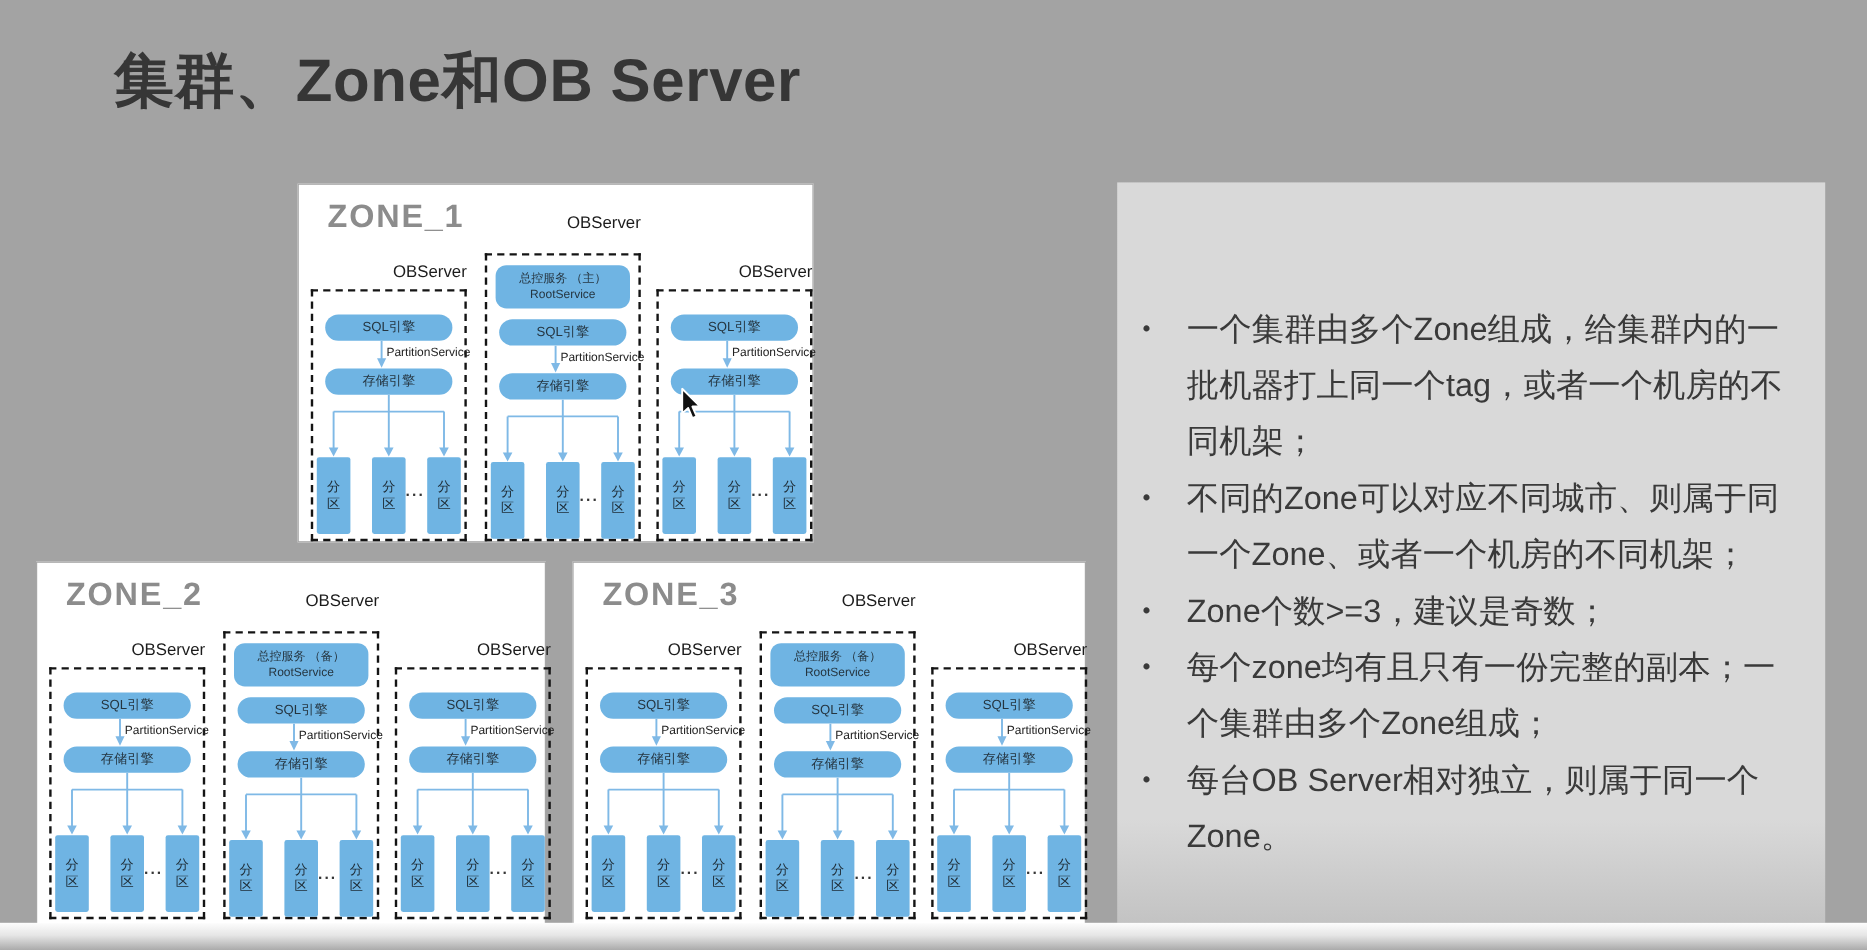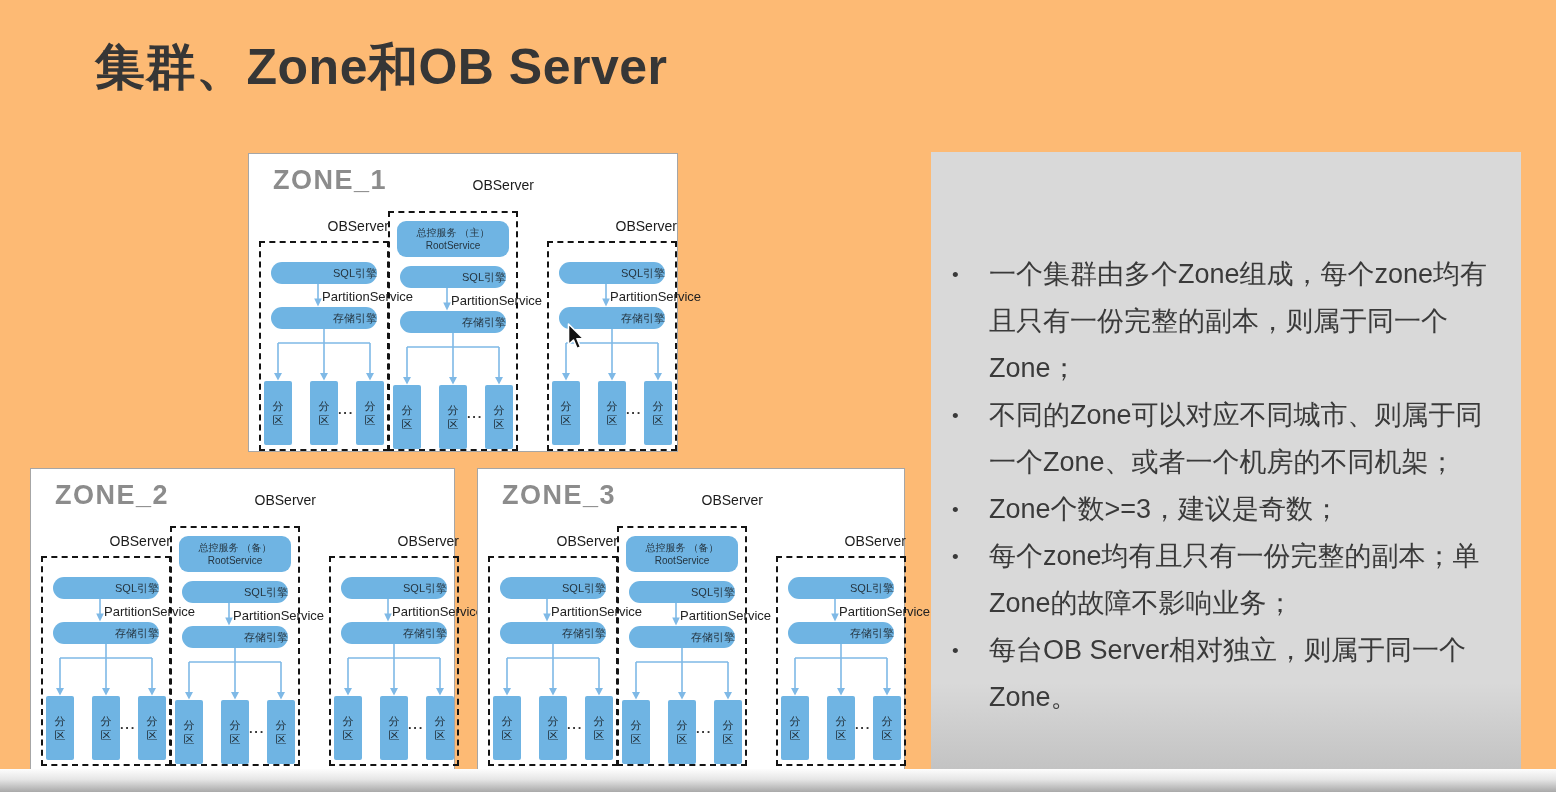--- a/index.html
+++ b/index.html
@@ -1,53 +1,53 @@
 <!DOCTYPE html>
 <html><head>
 <meta charset="utf-8">
 <style>
   * { margin:0; padding:0; box-sizing:border-box; }
   html,body { width:1556px; height:792px; background:#fff; overflow:hidden;
     font-family:"Liberation Sans","DejaVu Sans",sans-serif; }
-  .stage { position:relative; width:1556px; height:792px; background:#fdba74; }
+  .stage { position:relative; width:1556px; height:792px; background:#a3a3a3; }
 
   
   .slide-title { position:absolute; left:95px; top:34px; font-size:50px; font-weight:800;
     color:#363636; letter-spacing:.5px; white-space:nowrap; }
 
   
   .zone { position:absolute; background:#fff; border:1px solid #a6a6a6; }
   .zone-title { position:absolute; left:24px; top:11px; font-size:27px; font-weight:bold;
     color:#8c8c8c; letter-spacing:1.5px; }
   .obs-label { position:absolute; width:130px; text-align:right; font-size:14px;
     color:#1c1c1c; font-weight:500; white-space:nowrap; }
   .obs-mid  { left:155px; top:23px; }
   .obs-left { left:10px;  top:64px; }
   .obs-right{ left:298px; top:64px; }
 
   
   .server { position:absolute; border:2px dashed #141414; display:flex; flex-direction:column;
     align-items:center; }
   .pos-l { left:10px;  top:87px; width:130px; height:210px; }
-  .pos-m { left:139px; top:57px; width:130px; height:240px; }
+  .pos-m { left:155px; top:57px; width:130px; height:240px; }
   .pos-r { left:298px; top:87px; width:130px; height:210px; }
   .side > .pill:first-child { margin-top:19px; }
 
   .root-box { margin-top:8px; margin-bottom:9px; width:112px; height:36px; border-radius:9px;
     background:#6fb4e3; display:flex; flex-direction:column; align-items:center;
     justify-content:center; font-size:10px; line-height:13px; color:#253540; }
 
   .pill { width:106px; height:22px; border-radius:11px; background:#6fb4e3; font-size:11px;
-    line-height:22px; text-align:right; color:#253540; }
+    line-height:22px; text-align:center; color:#253540; }
 
   .ps-row { position:relative; width:118px; height:23px; }
   .ps-arrow { position:absolute; left:50%; margin-left:-11px; top:0; width:10px; height:23px; }
   .ps-arrow line { stroke:#7fb9e6; stroke-width:1.6; }
   .ps-arrow path { fill:#7fb9e6; }
-  .ps-text { position:absolute; left:57px; top:5px; font-size:13px; color:#222;
+  .ps-text { position:absolute; left:57px; top:5px; font-size:10px; color:#222;
     white-space:nowrap; }
 
   .fanout { width:120px; height:52px; display:block; }
   .fanout .fl { stroke:#7fb9e6; stroke-width:1.6; fill:none; }
   .fanout .fh { fill:#7fb9e6; }
 
   .parts { position:relative; width:120px; height:64px; }
   .part { position:absolute; top:0; width:28px; height:64px; background:#6fb4e3;
     border-radius:2px; display:flex; flex-direction:column; align-items:center;
     justify-content:center; font-size:11px; line-height:14px; color:#1d2a33; }
@@ -404,33 +404,33 @@
             <span>区</span>
           </div>
       </div>
     </div>
   </section>
 
   <aside class="notes-panel">
     <div class="bullets">
       <div class="bullet-item">
         <span class="bullet-dot">•</span>
-        <span class="bullet-text">一个集群由多个Zone组成，每个zone均有且只有一份完整的副本，则属于同一个Zone；</span>
+        <span class="bullet-text">一个集群由多个Zone组成，给集群内的一批机器打上同一个tag，或者一个机房的不同机架；</span>
       </div>
       <div class="bullet-item">
         <span class="bullet-dot">•</span>
         <span class="bullet-text">不同的Zone可以对应不同城市、则属于同一个Zone、或者一个机房的不同机架；</span>
       </div>
       <div class="bullet-item">
         <span class="bullet-dot">•</span>
         <span class="bullet-text">Zone个数&gt;=3，建议是奇数；</span>
       </div>
       <div class="bullet-item">
         <span class="bullet-dot">•</span>
-        <span class="bullet-text">每个zone均有且只有一份完整的副本；单Zone的故障不影响业务；</span>
+        <span class="bullet-text">每个zone均有且只有一份完整的副本；一个集群由多个Zone组成；</span>
       </div>
       <div class="bullet-item">
         <span class="bullet-dot">•</span>
         <span class="bullet-text">每台OB Server相对独立，则属于同一个Zone。</span>
       </div>
     </div>
   </aside>
 
   <div class="bottom-fade"></div>
 

